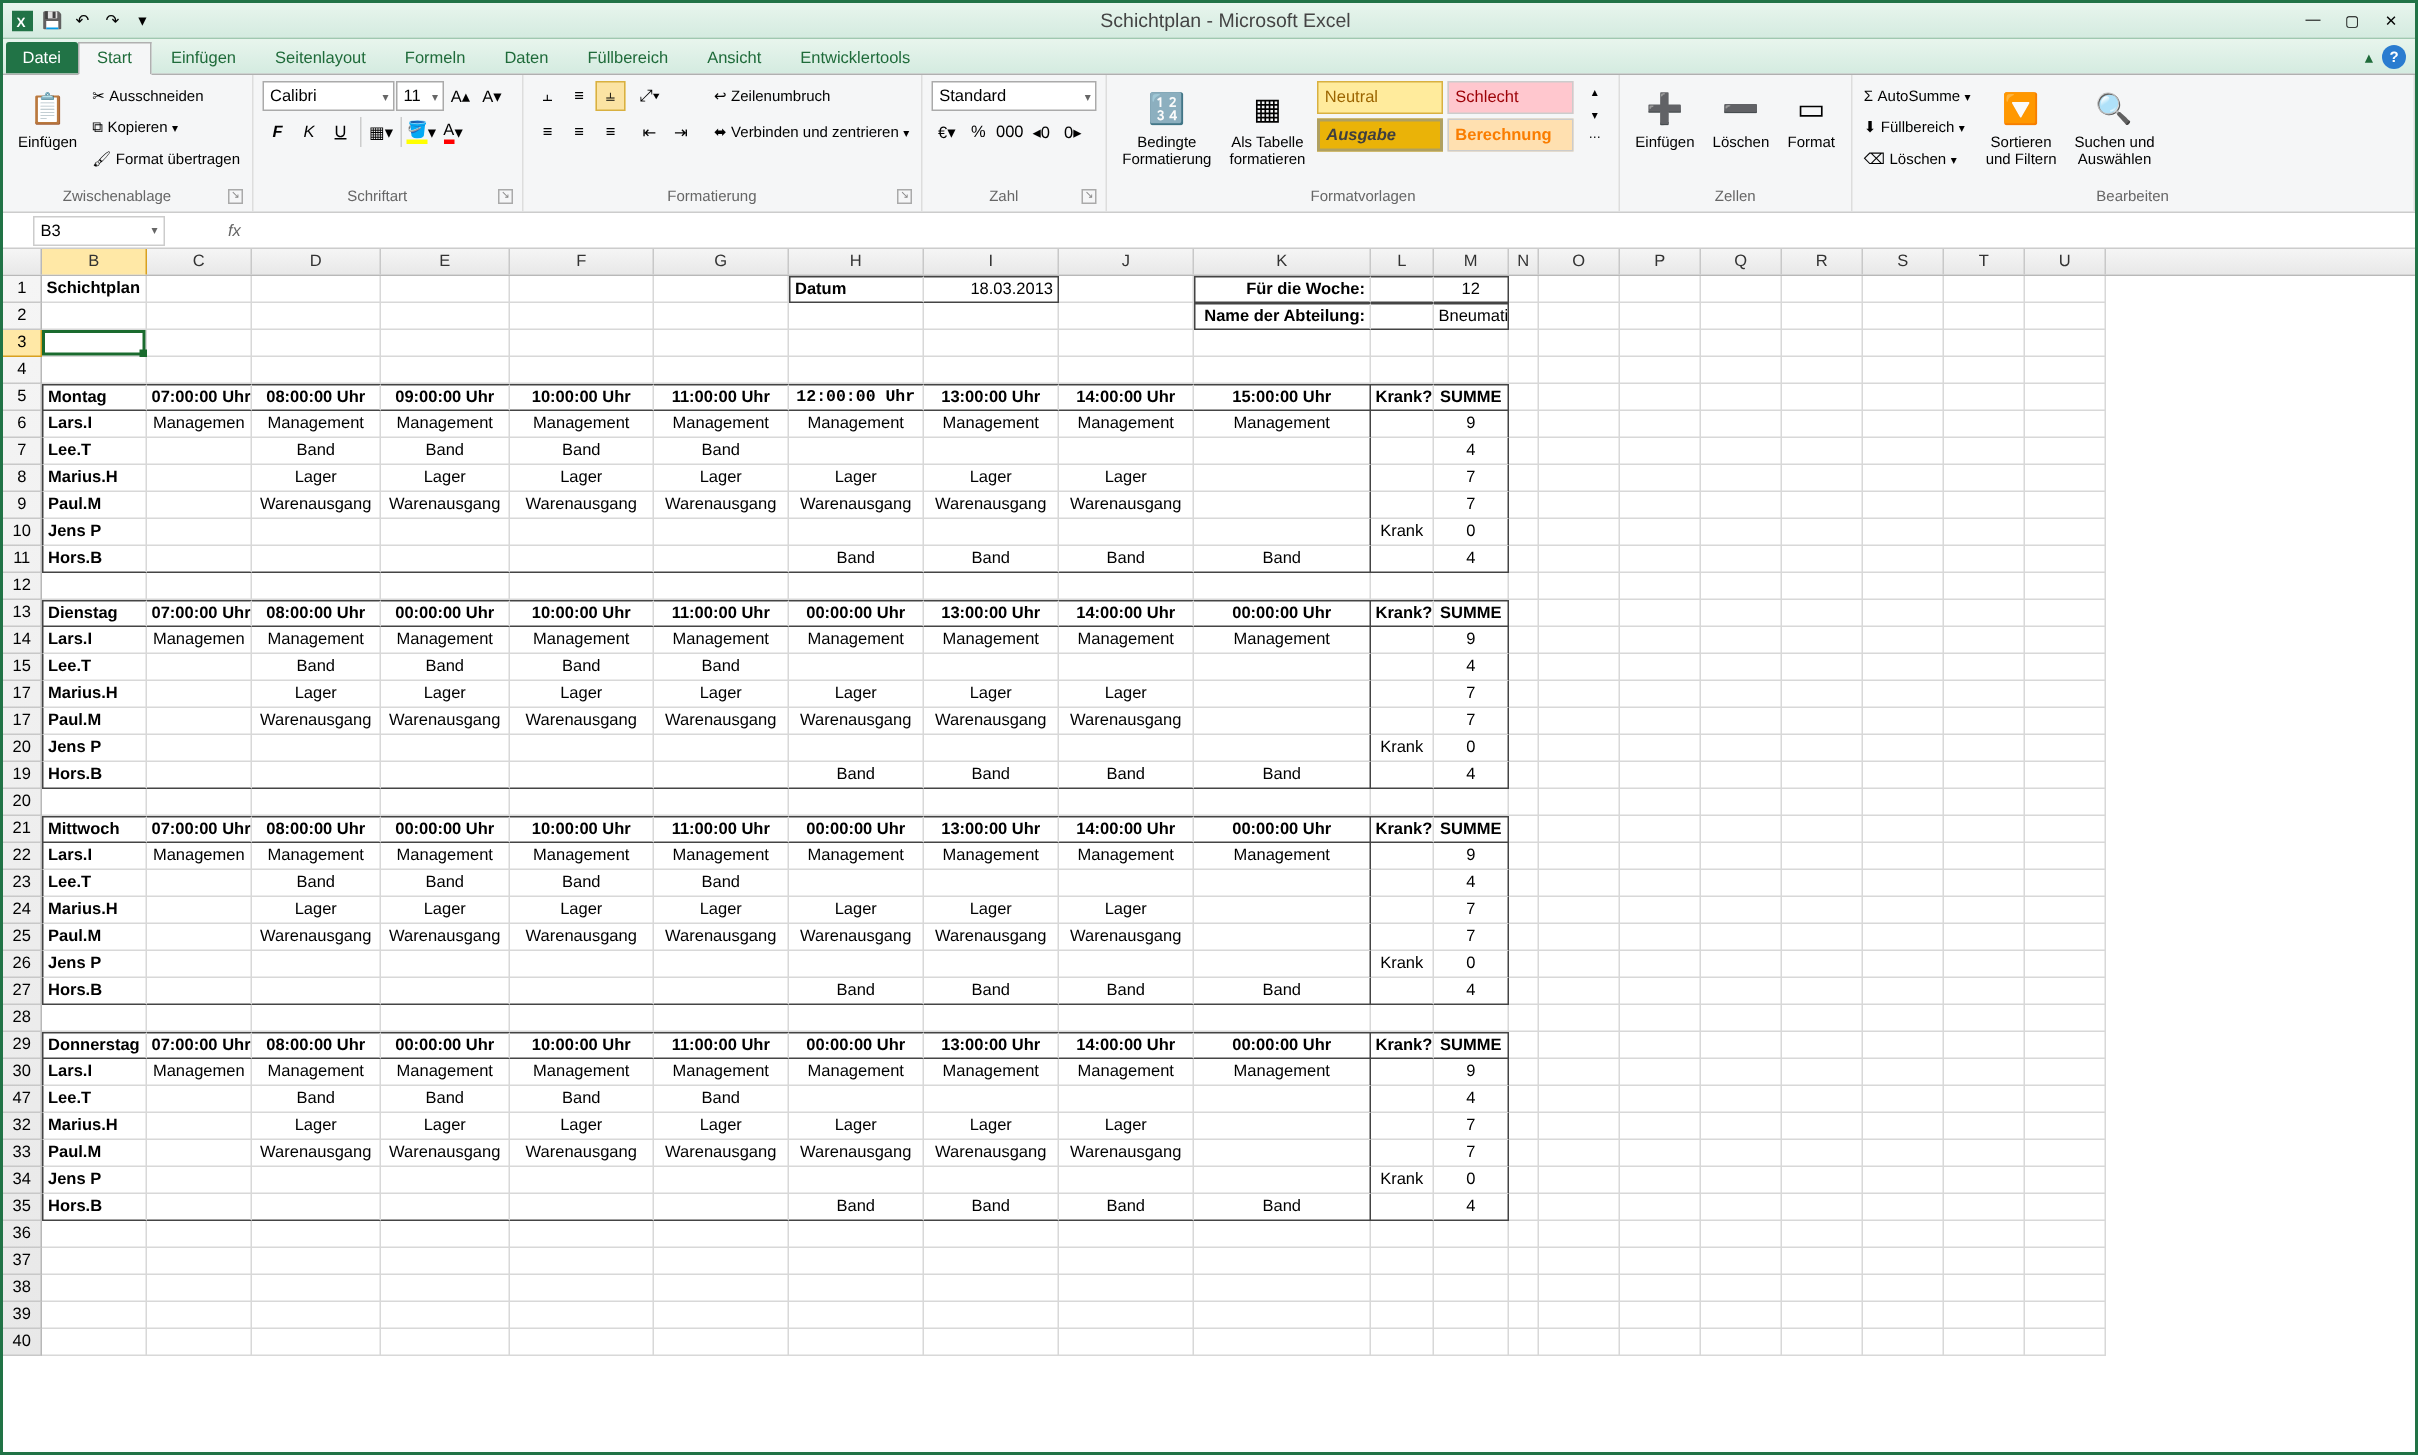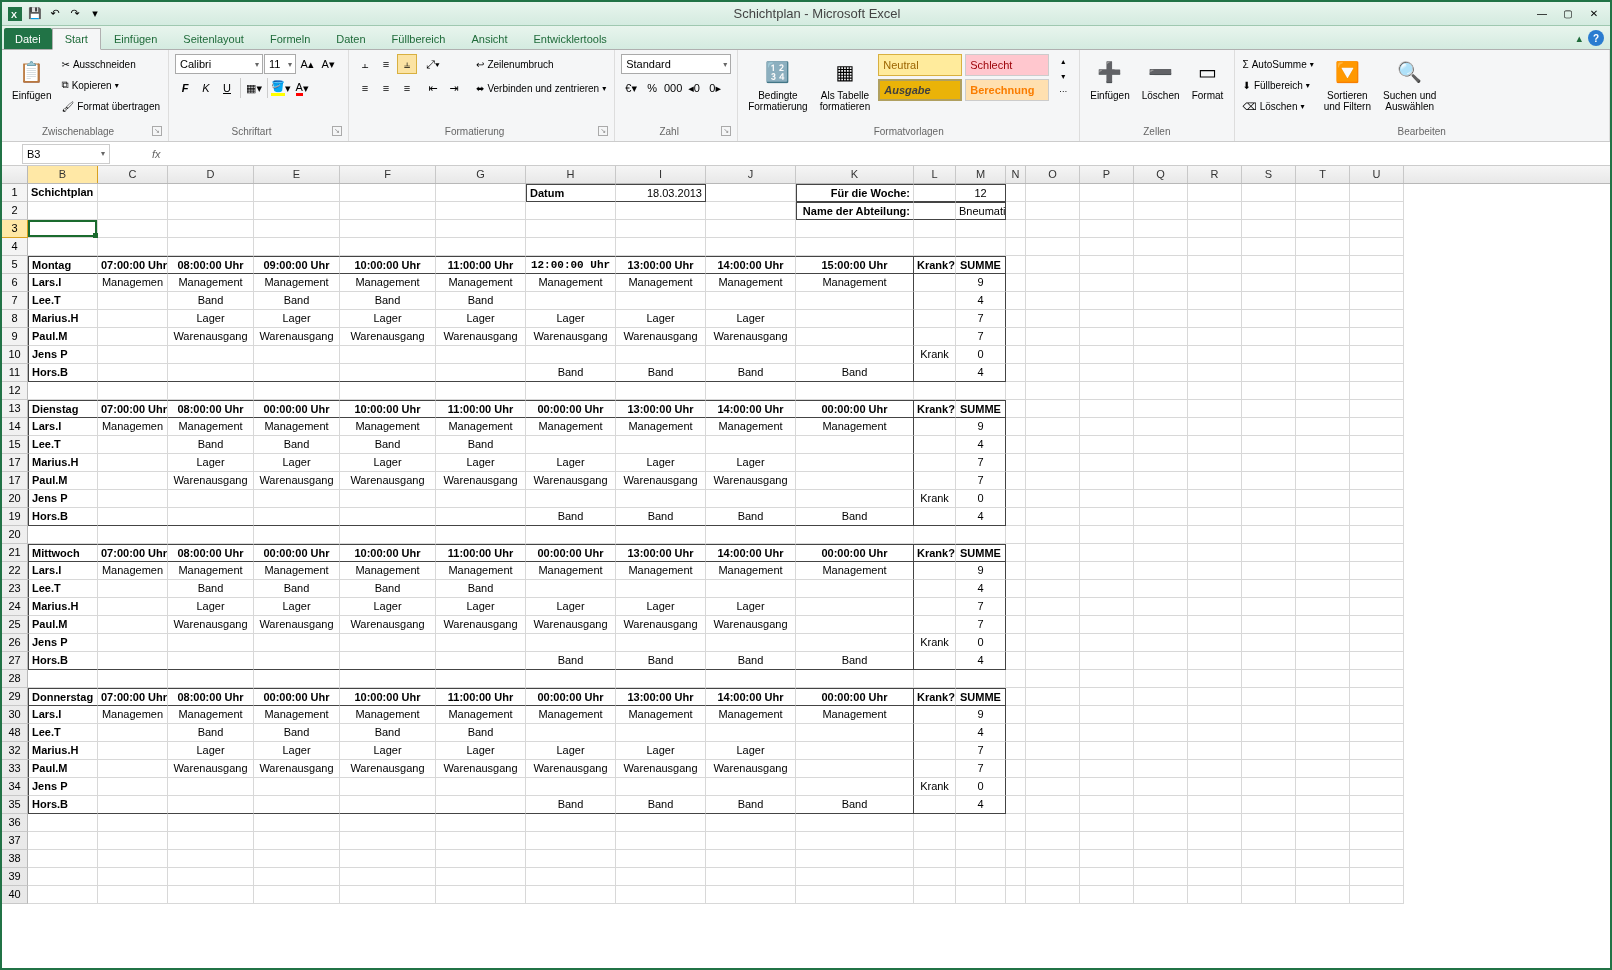--- a/index.html
+++ b/index.html
@@ -350,21 +350,21 @@
         <div class="rowhead">21</div>
         <div class="rowhead">22</div>
         <div class="rowhead">23</div>
         <div class="rowhead">24</div>
         <div class="rowhead">25</div>
         <div class="rowhead">26</div>
         <div class="rowhead">27</div>
         <div class="rowhead">28</div>
         <div class="rowhead">29</div>
         <div class="rowhead">30</div>
-        <div class="rowhead">48</div>
+        <div class="rowhead">47</div>
         <div class="rowhead">32</div>
         <div class="rowhead">33</div>
         <div class="rowhead">34</div>
         <div class="rowhead">35</div>
         <div class="rowhead">36</div>
         <div class="rowhead">37</div>
         <div class="rowhead">38</div>
         <div class="rowhead">39</div>
         <div class="rowhead">40</div>
       </div>

